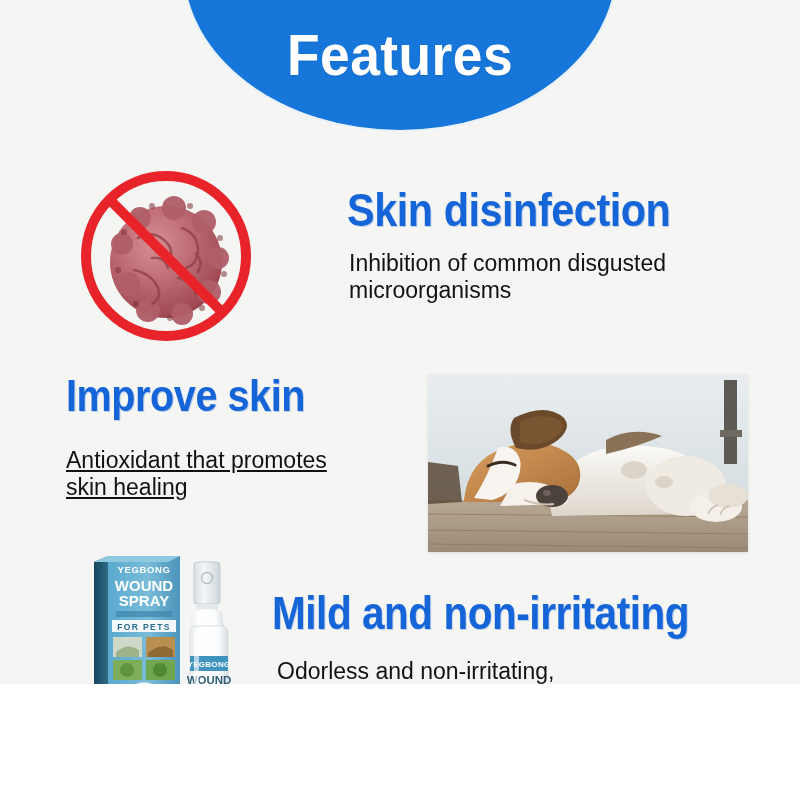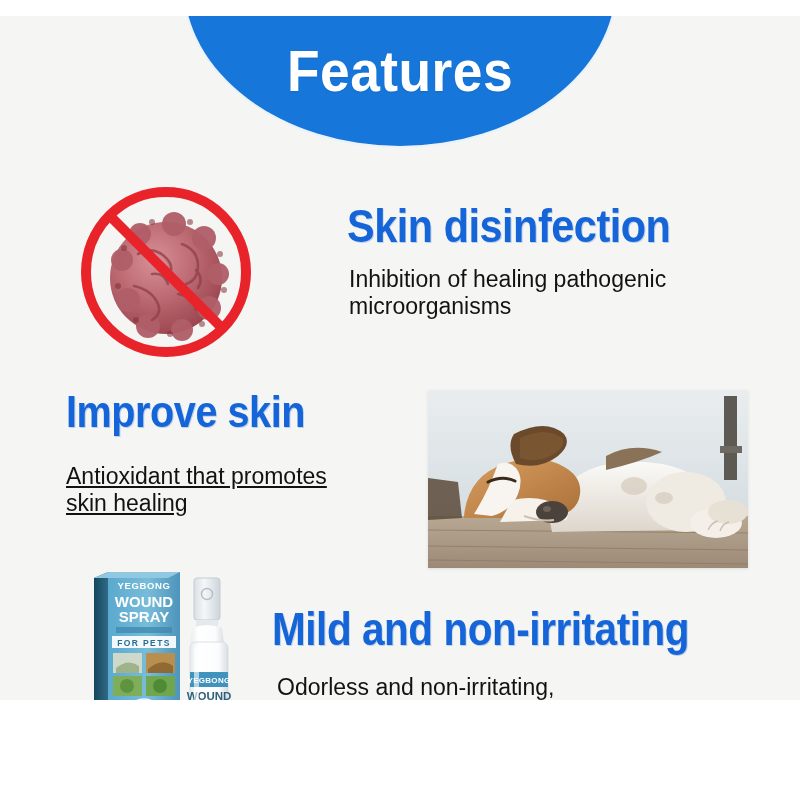--- a/index.html
+++ b/index.html
@@ -10,21 +10,20 @@
   }
   body {
     font-family: "Liberation Sans", sans-serif;
   }
   .page {
     position: relative;
     width: 800px;
     height: 684px;
     background: #f5f5f3;
     overflow: hidden;
-    margin-top: 16px;
   }
 
   
   .header-banner {
     position: absolute;
     left: 184px;
     top: -196px;
     width: 432px;
     height: 326px;
     background: #1676da;
@@ -175,21 +174,21 @@
           <circle cx="74" cy="40" r="3"></circle>
         </g>
       </g>
 
       <circle cx="88" cy="90" r="80" fill="none" stroke="#e8242a" stroke-width="10"></circle>
       <line x1="32" y1="34" x2="144" y2="146" stroke="#e8242a" stroke-width="10" stroke-linecap="butt"></line>
     </svg>
   </div>
 
   <div class="feat-head f1-head">Skin disinfection</div>
-  <div class="feat-body f1-body">Inhibition of healing pathogenic
+  <div class="feat-body f1-body">Inhibition of common disgusted
 microorganisms</div>
 
   <div class="feat-head f2-head">Improve skin</div>
   <div class="feat-body f2-body">Antioxidant that promotes
 skin healing</div>
 
   <div class="dog-photo">
     <svg viewBox="0 0 320 178" xmlns="http://www.w3.org/2000/svg">
       <defs>
         <linearGradient id="skyG" x1="0" y1="0" x2="0" y2="1">

